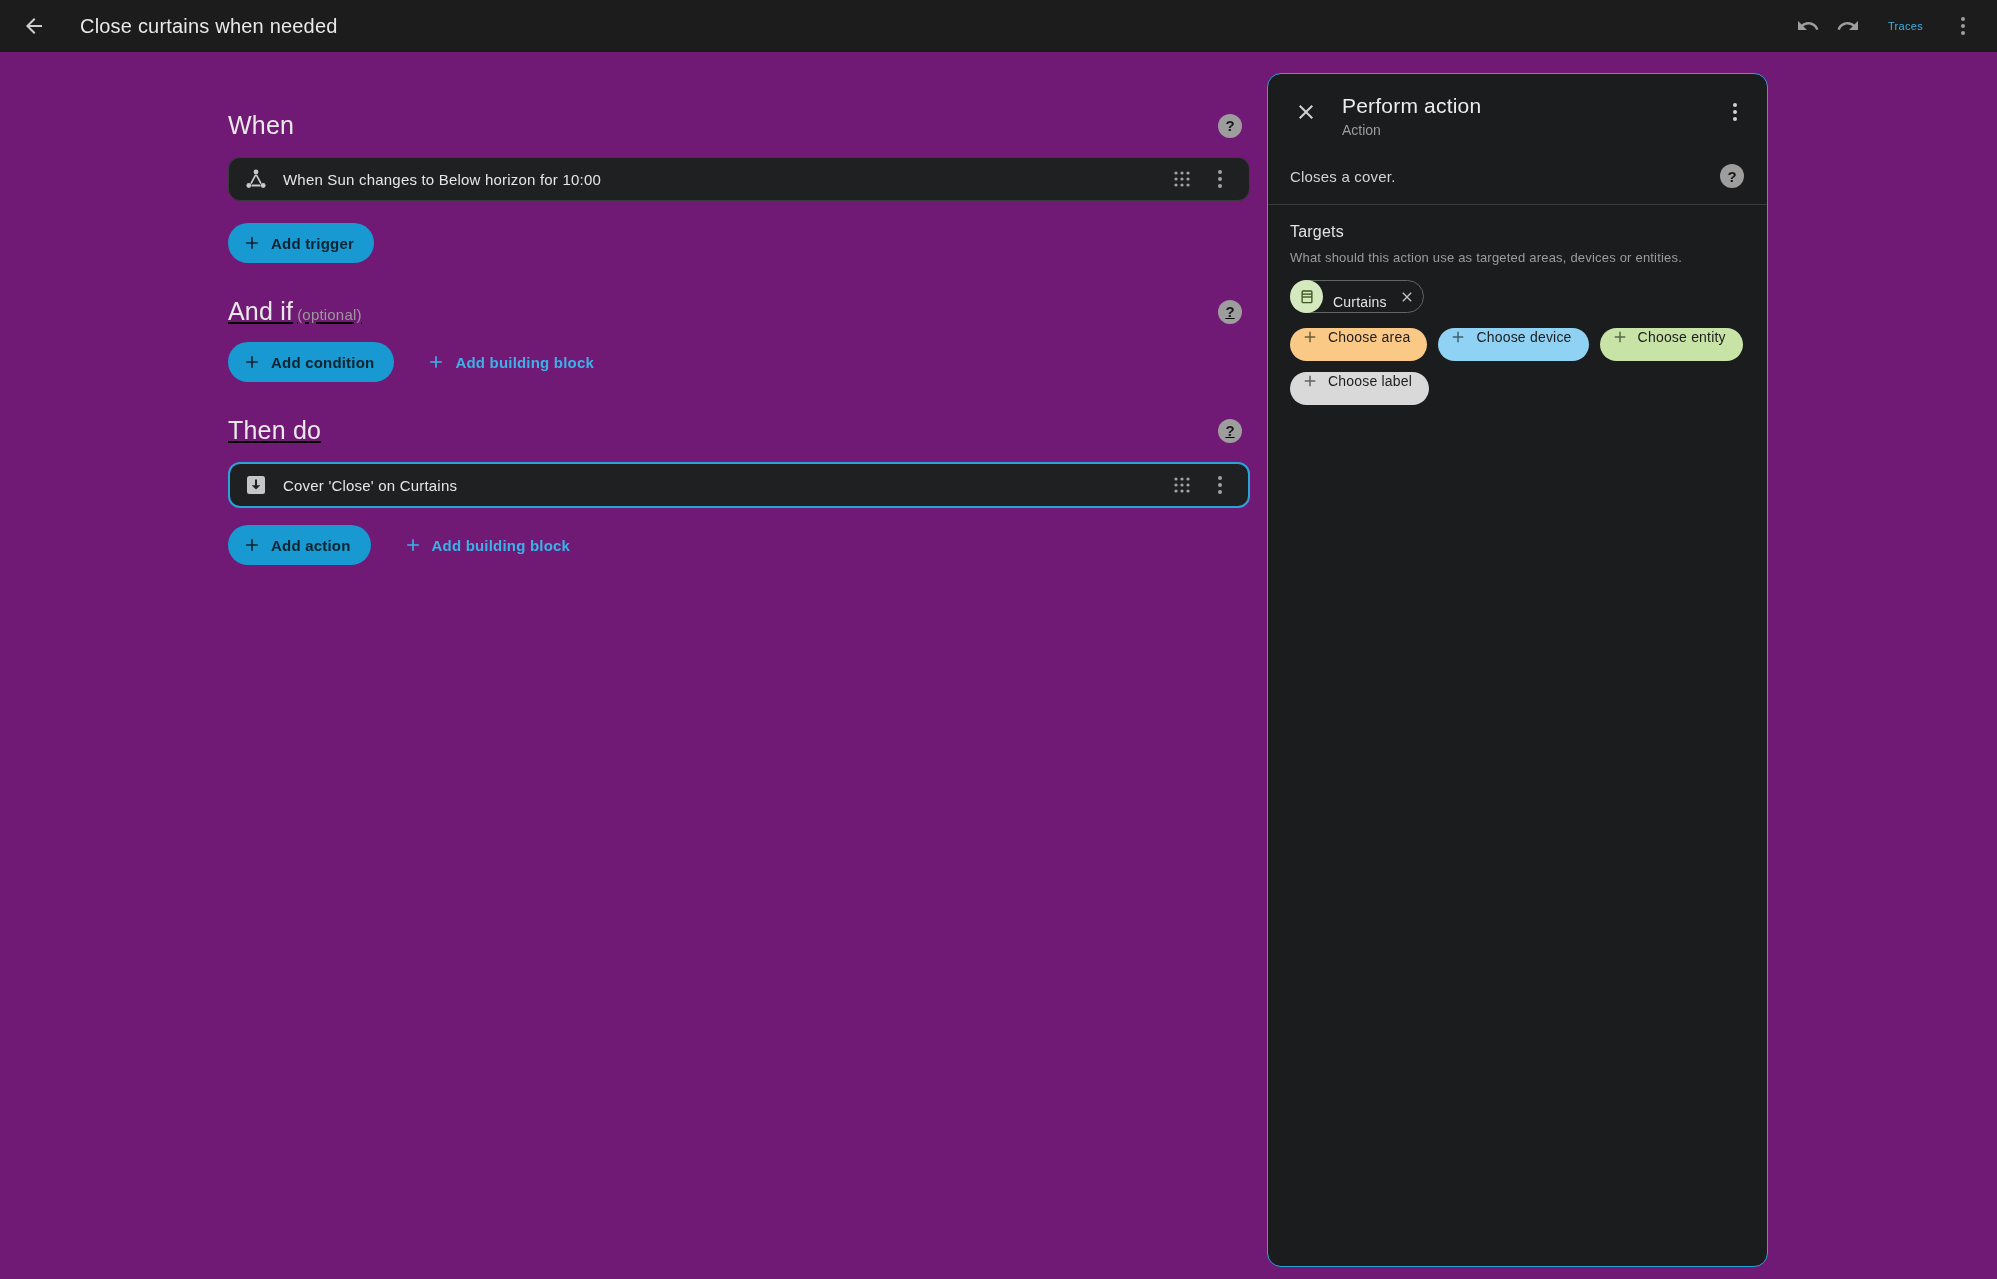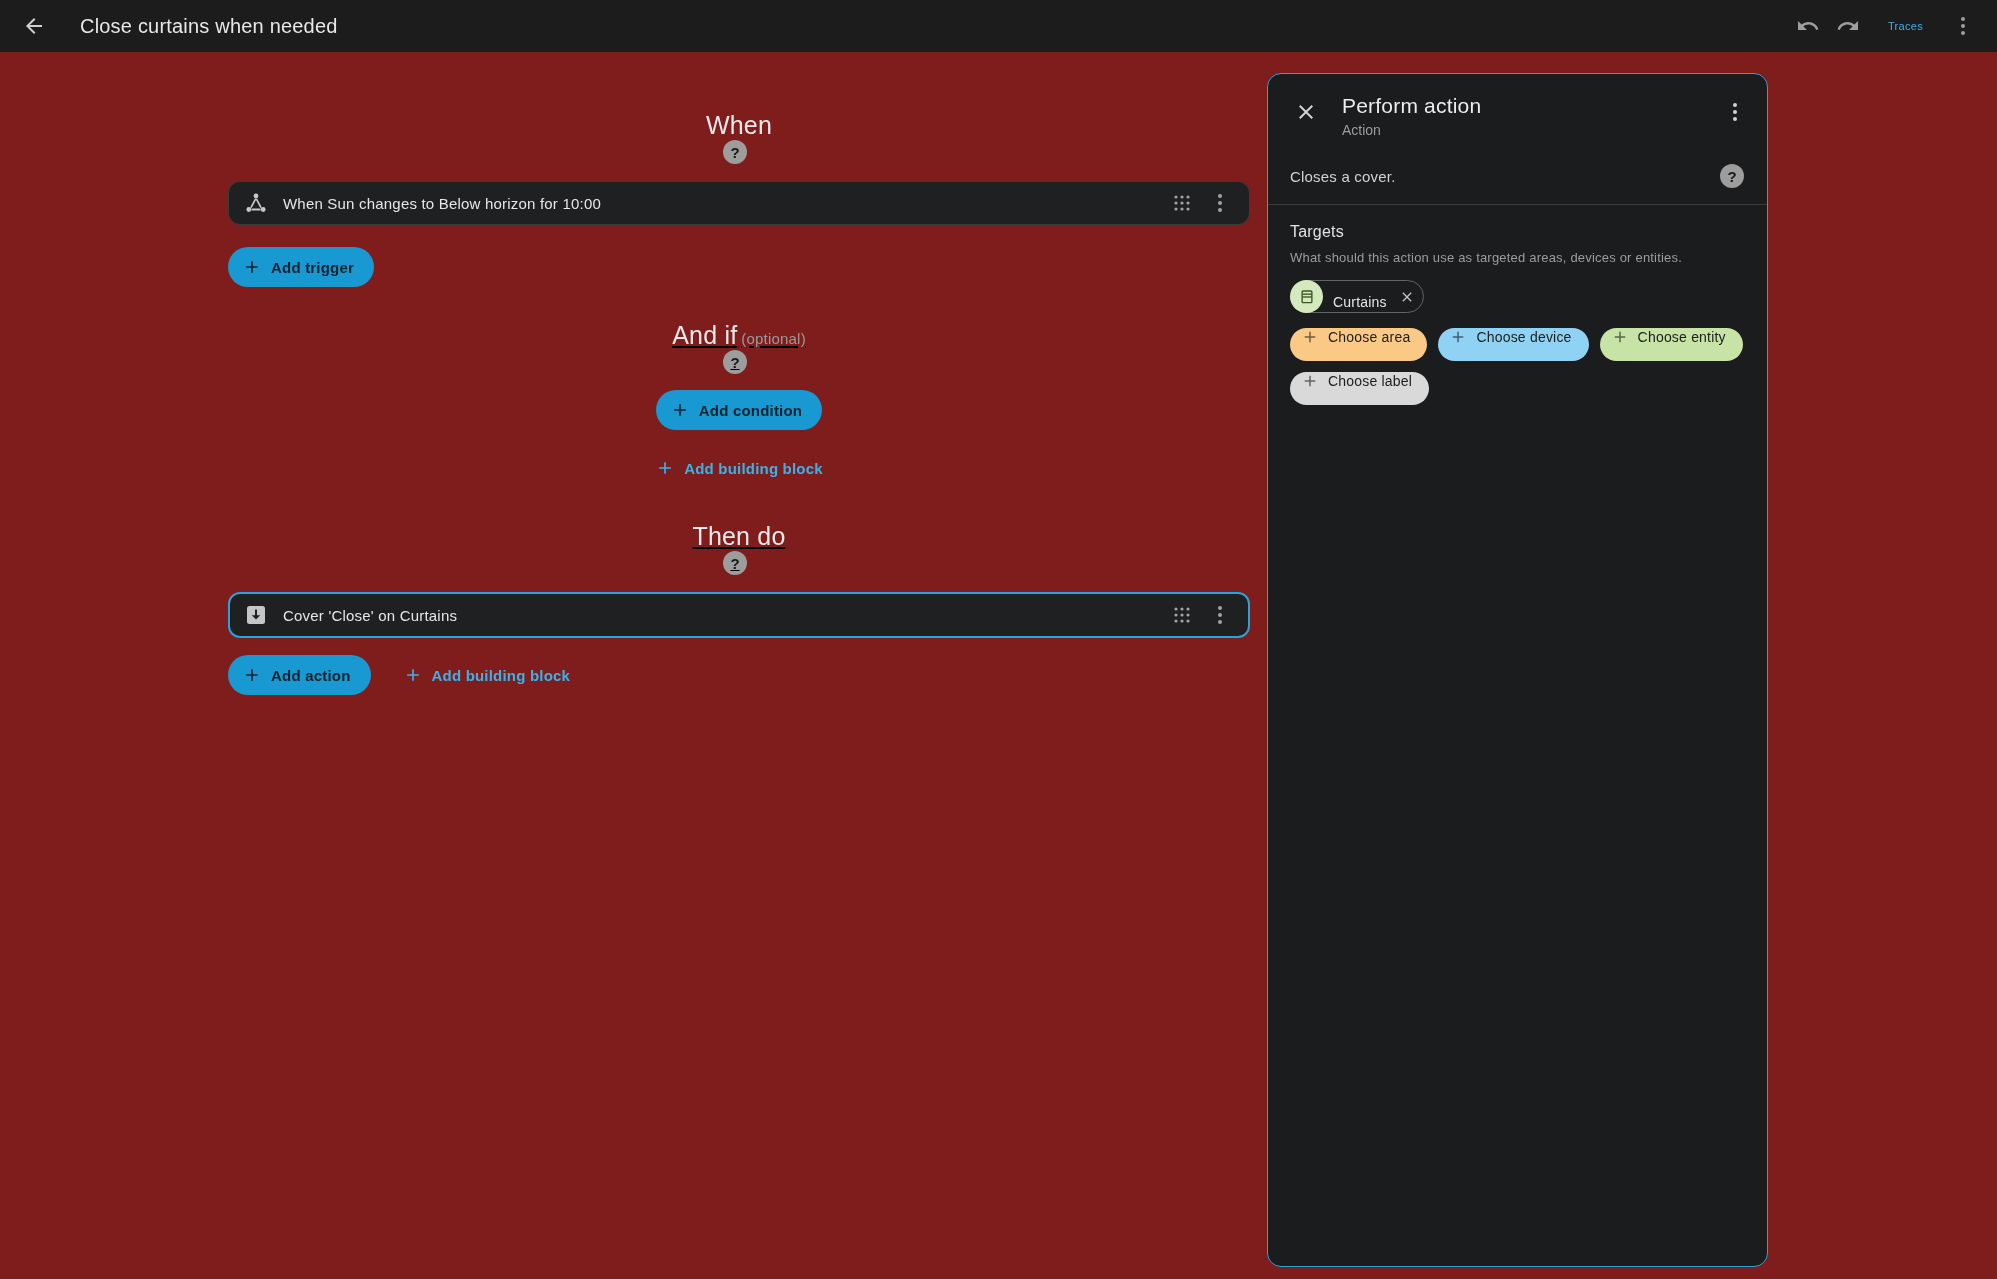--- a/index.html
+++ b/index.html
@@ -1,34 +1,34 @@
 <!DOCTYPE html>
 <html><head>
 <meta charset="utf-8">
 <style>
   * { margin:0; padding:0; box-sizing:border-box; }
   html,body { width:1997px; height:1279px; background:#121214; overflow:hidden;
     font-family:"Liberation Sans","DejaVu Sans",sans-serif; }
-  .page { position:relative; width:1997px; height:1279px; background:#7f1d1d; }
+  .page { position:relative; width:1997px; height:1279px; background:#701a75; }
 
   
   .topbar { position:absolute; left:0; top:0; width:100%; height:52px; background:#1c1c1d;
     display:flex; align-items:center; padding:0 14px 0 14px; }
   .icon-btn { background:none; border:none; width:40px; height:40px; display:inline-flex;
     align-items:center; justify-content:center; color:#9e9e9e; cursor:pointer; flex:0 0 auto; border-radius:50%; }
   .icon-btn svg { width:24px; height:24px; fill:currentColor; }
   .topbar .back { color:#cfcfcf; }
   .topbar-title { font-size:20px; font-weight:400; color:#e8e8e8; margin-left:26px; letter-spacing:.2px; }
   .topbar-spacer { flex:1; }
   .traces-btn { background:none; border:none; color:#3fb1e6; font-family:inherit; font-size:11px;
     font-weight:500; letter-spacing:.3px; padding:8px 14px; margin:0 6px; cursor:pointer; }
 
   
   .content { position:absolute; left:228px; top:52px; width:1022px; }
-  .section-head { display:flex; align-items:center; justify-content:space-between;flex-direction:column; }
+  .section-head { display:flex; align-items:center; justify-content:space-between; }
   .section-head h2 { font-size:25px; font-weight:400; color:#e9e9e9; letter-spacing:.2px; }
   .optional { font-size:15px; color:#9a9a9a; font-weight:400; margin-left:4px; }
   .help { width:24px; height:24px; border-radius:50%; background:#9d9d9d; color:#161617;
     font-size:15px; font-weight:700; display:inline-flex; align-items:center; justify-content:center;
     margin-right:8px; cursor:pointer; flex:0 0 auto; }
   .mt-when { margin-top:59px; }
   .mt-section { margin-top:34px;text-decoration:underline; }
 
   .row-card { margin-top:17px; height:44px; background:#1f2022; border:1px solid #3a3b3d;
     border-radius:12px; display:flex; align-items:center; padding:0 10px 0 15px; cursor:pointer; }
@@ -41,21 +41,21 @@
   .btn-filled { display:inline-flex; align-items:center; gap:9px; height:40px; padding:0 20px 0 14px;
     margin-top:22px; border:none; border-radius:20px; background:#1899d1; color:#0c2330;
     font-family:inherit; font-size:15px; font-weight:700; letter-spacing:.2px; cursor:pointer; }
   .btn-filled svg { width:20px; height:20px; fill:#0c2330; }
   .btn-text { display:inline-flex; align-items:center; gap:9px; height:40px; padding:0 14px;
     background:none; border:none; color:#3cb1e8; font-family:inherit; font-size:15px; font-weight:700;
     letter-spacing:.2px; cursor:pointer; }
   .btn-text svg { width:20px; height:20px; fill:#3cb1e8; }
   .btn-row { display:flex; align-items:center; gap:18px; }
   .btn-row .btn-filled { margin-top:0; }
-  .mt-btnrow { margin-top:16px;flex-direction:column; }
+  .mt-btnrow { margin-top:16px; }
 
   .desc { margin-top:9px; font-size:15px; line-height:22px; color:#c9c9c9; letter-spacing:.2px; max-width:960px; }
 
   
   .panel { position:absolute; left:1267px; top:73px; width:501px; height:1194px; background:#1b1c1e;
     border:1px solid #2aa3da; border-radius:14px; overflow:hidden; }
   .panel-header { display:flex; align-items:flex-start; padding:18px 12px 0 18px; }
   .panel-header .icon-btn { color:#d2d2d2; }
   .panel-titles { margin-left:16px; flex:1; padding-top:2px; }
   .panel-title { font-size:21px; font-weight:400; color:#ececec; letter-spacing:.2px; }

